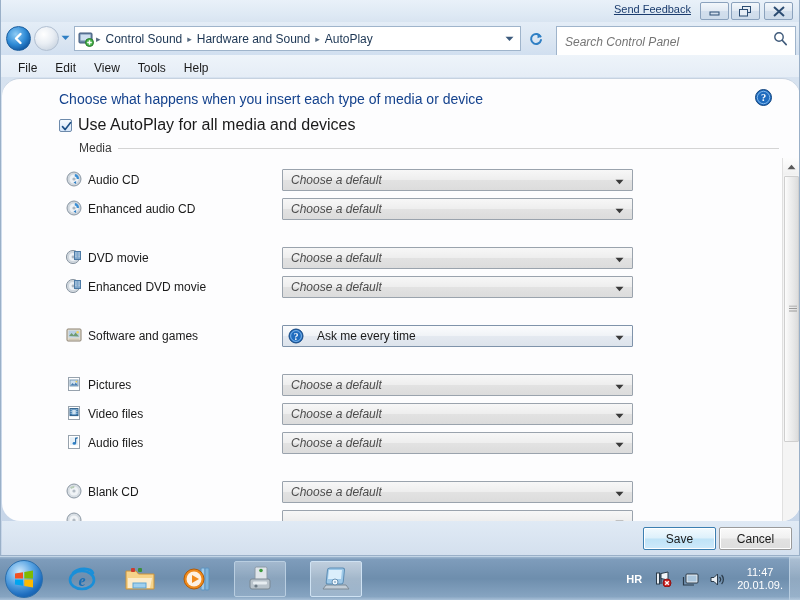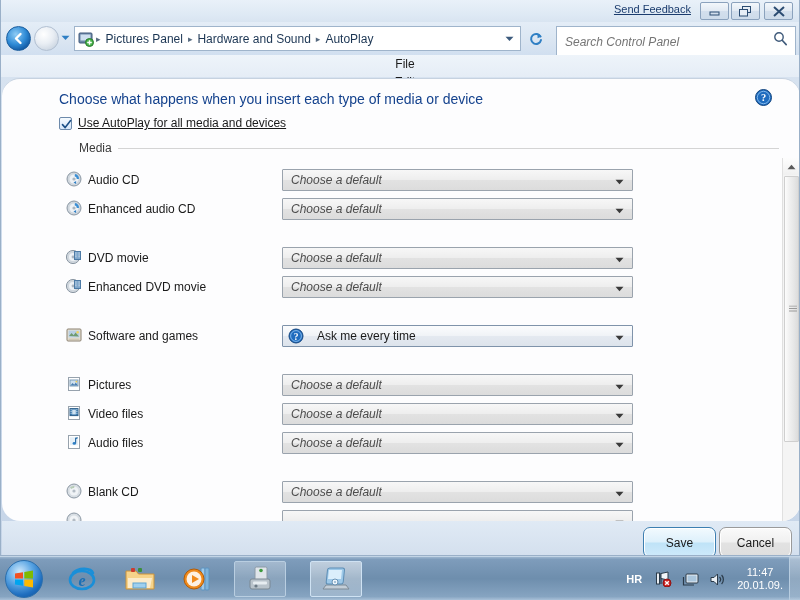--- a/index.html
+++ b/index.html
@@ -157,23 +157,22 @@
     width: 205px;
   }
   .search-icon { position: absolute; right: 7px; top: 4px; cursor: pointer; }
 
   
   .menubar {
     position: absolute;
     left: 0; top: 55px;
     width: 800px; height: 22px;
     background: linear-gradient(to bottom, #eef4fa 0%, #e5edf6 100%);
-    display: flex; align-items: center;
+    display: flex; align-items: flex-end;
     padding-left: 8px;
-    flex-direction: column;
   }
   .menu-item {
     font-size: 12px;
     color: #1a1a1a;
     padding: 2px 9px;
     cursor: pointer;
   }
 
   
   .content {
@@ -209,21 +208,21 @@
   .chk-box {
     width: 13px; height: 13px;
     border: 1px solid #6d8aab;
     background: linear-gradient(to bottom, #f6fbff 0%, #e3eefb 55%, #d6e7fa 100%);
     border-radius: 2px;
     position: relative;
     margin-right: 6px;
     flex: 0 0 auto;
   }
   .chk-box svg { position: absolute; left: 1px; top: 1px; }
-  .chk-label { font-size: 12px; color: #1a1a1a; text-decoration: underline; }
+  .chk-label { font-size: 16px; color: #1a1a1a; }
 
   .group-head {
     position: absolute;
     left: 57px; top: 62px;
     width: 700px;
     display: flex; align-items: center; margin-left: 20px;
   }
   .group-label { font-size: 12px; color: #3b3b3b; padding-right: 6px; }
   .group-line { flex: 1; height: 1px; background: #d4d4d4; }
 
@@ -323,25 +322,25 @@
   
   .footer {
     position: absolute;
     left: 1px; bottom: 0;
     width: 798px; height: 34px;
     background: linear-gradient(to bottom, #e0eaf5 0%, #d4e0ee 100%);
   }
   .btn {
     position: absolute;
     top: 6px;
-    width: 73px; height: 31px;
+    width: 73px; height: 23px;
     font-family: "Liberation Sans", sans-serif;
     font-size: 12px;
     color: #1a1a1a;
-    border-radius: 7px;
+    border-radius: 2px;
     display: flex; align-items: center; justify-content: center;
     cursor: pointer;
   }
   .btn-save {
     right: 84px;
     background: linear-gradient(to bottom, #f2fafe 0%, #ddf0fb 48%, #bfe3f7 52%, #cfeafb 100%);
     border: 1px solid #3c7fb1;
     box-shadow: inset 0 0 0 1px #ffffff;
   }
   .btn-cancel {
@@ -463,21 +462,21 @@
       <div class="crumbbox">
         <span class="crumb-icon">
           <svg class="ic" width="16" height="16" viewBox="0 0 16 16">
             <rect x="1" y="2" width="13" height="10" rx="1" fill="#6c89a8" stroke="#41597a"></rect>
             <rect x="2.5" y="3.5" width="10" height="6" fill="#cfe0f0"></rect>
             <circle cx="11.5" cy="11.5" r="4" fill="#47b24a" stroke="#2b7a2e"></circle>
             <path d="M11.5 9.2 v4.6 M9.2 11.5 h4.6" stroke="#ffffff" stroke-width="1.4"></path>
           </svg>
         </span>
         <span class="crumb-sep">▸</span>
-        <span class="crumb">Pictures Panel</span>
+        <span class="crumb">Control Sound</span>
         <span class="crumb-sep">▸</span>
         <span class="crumb">Hardware and Sound</span>
         <span class="crumb-sep">▸</span>
         <span class="crumb">AutoPlay</span>
         <span class="crumb-dd">
           <svg class="ic" width="9" height="6" viewBox="0 0 9 6">
             <path d="M0.5 0.8 L4.5 5 L8.5 0.8 Z" fill="#3b5a7c"></path>
           </svg>
         </span>
       </div>

